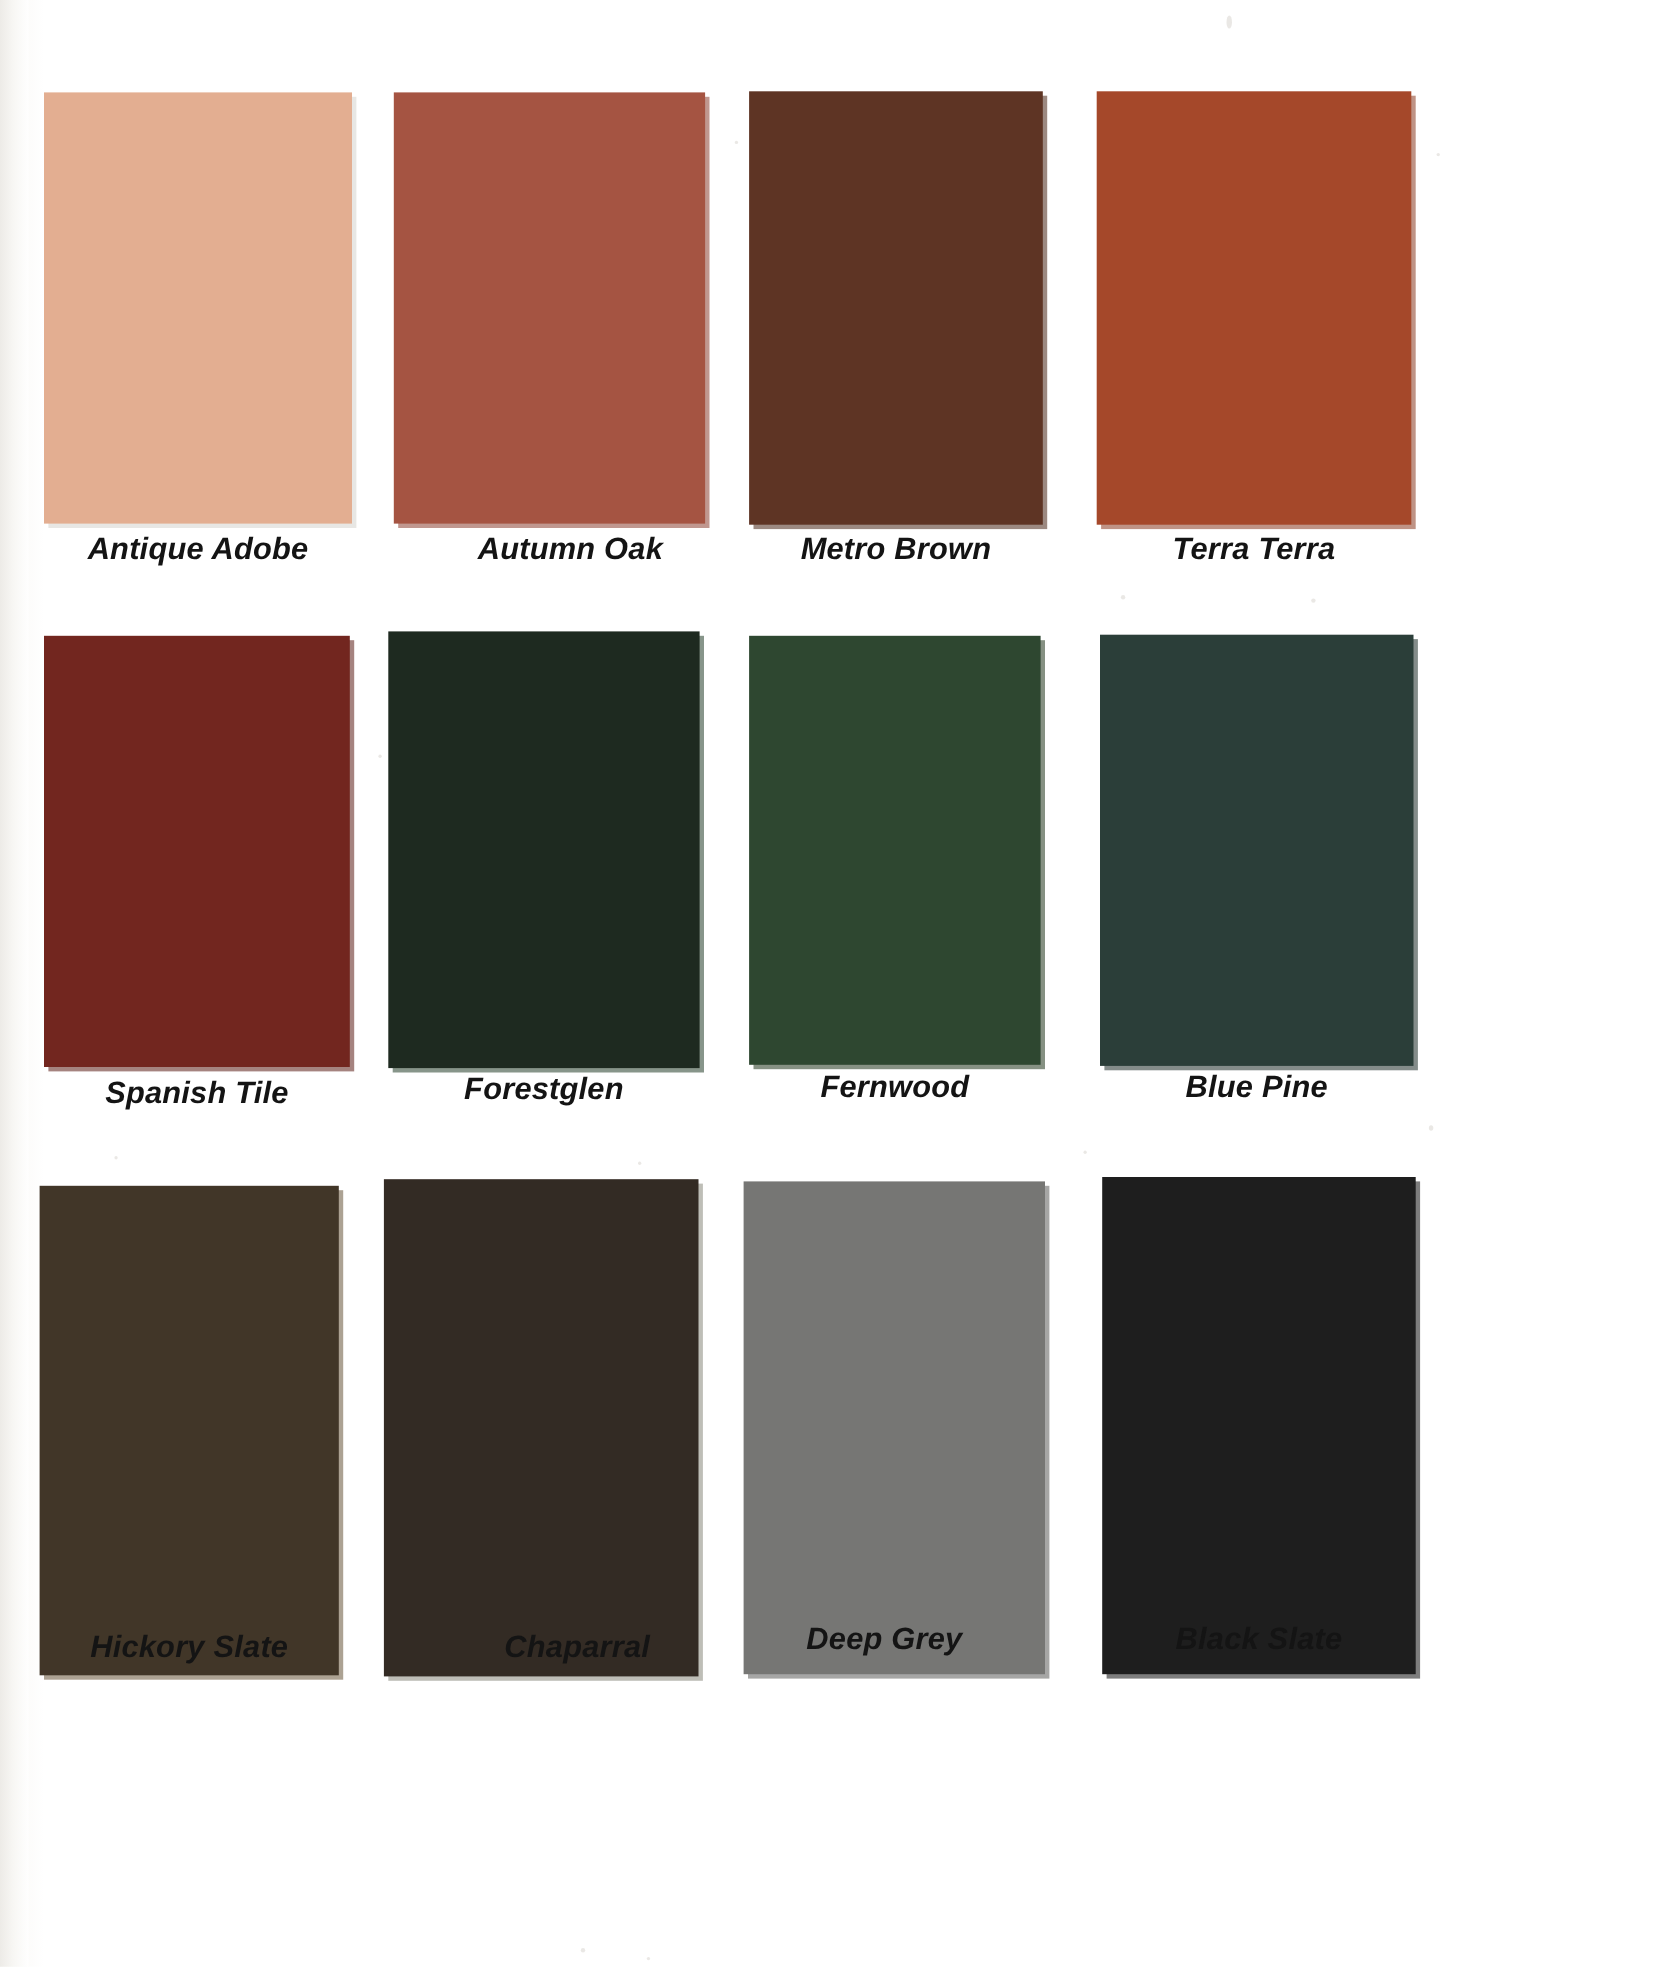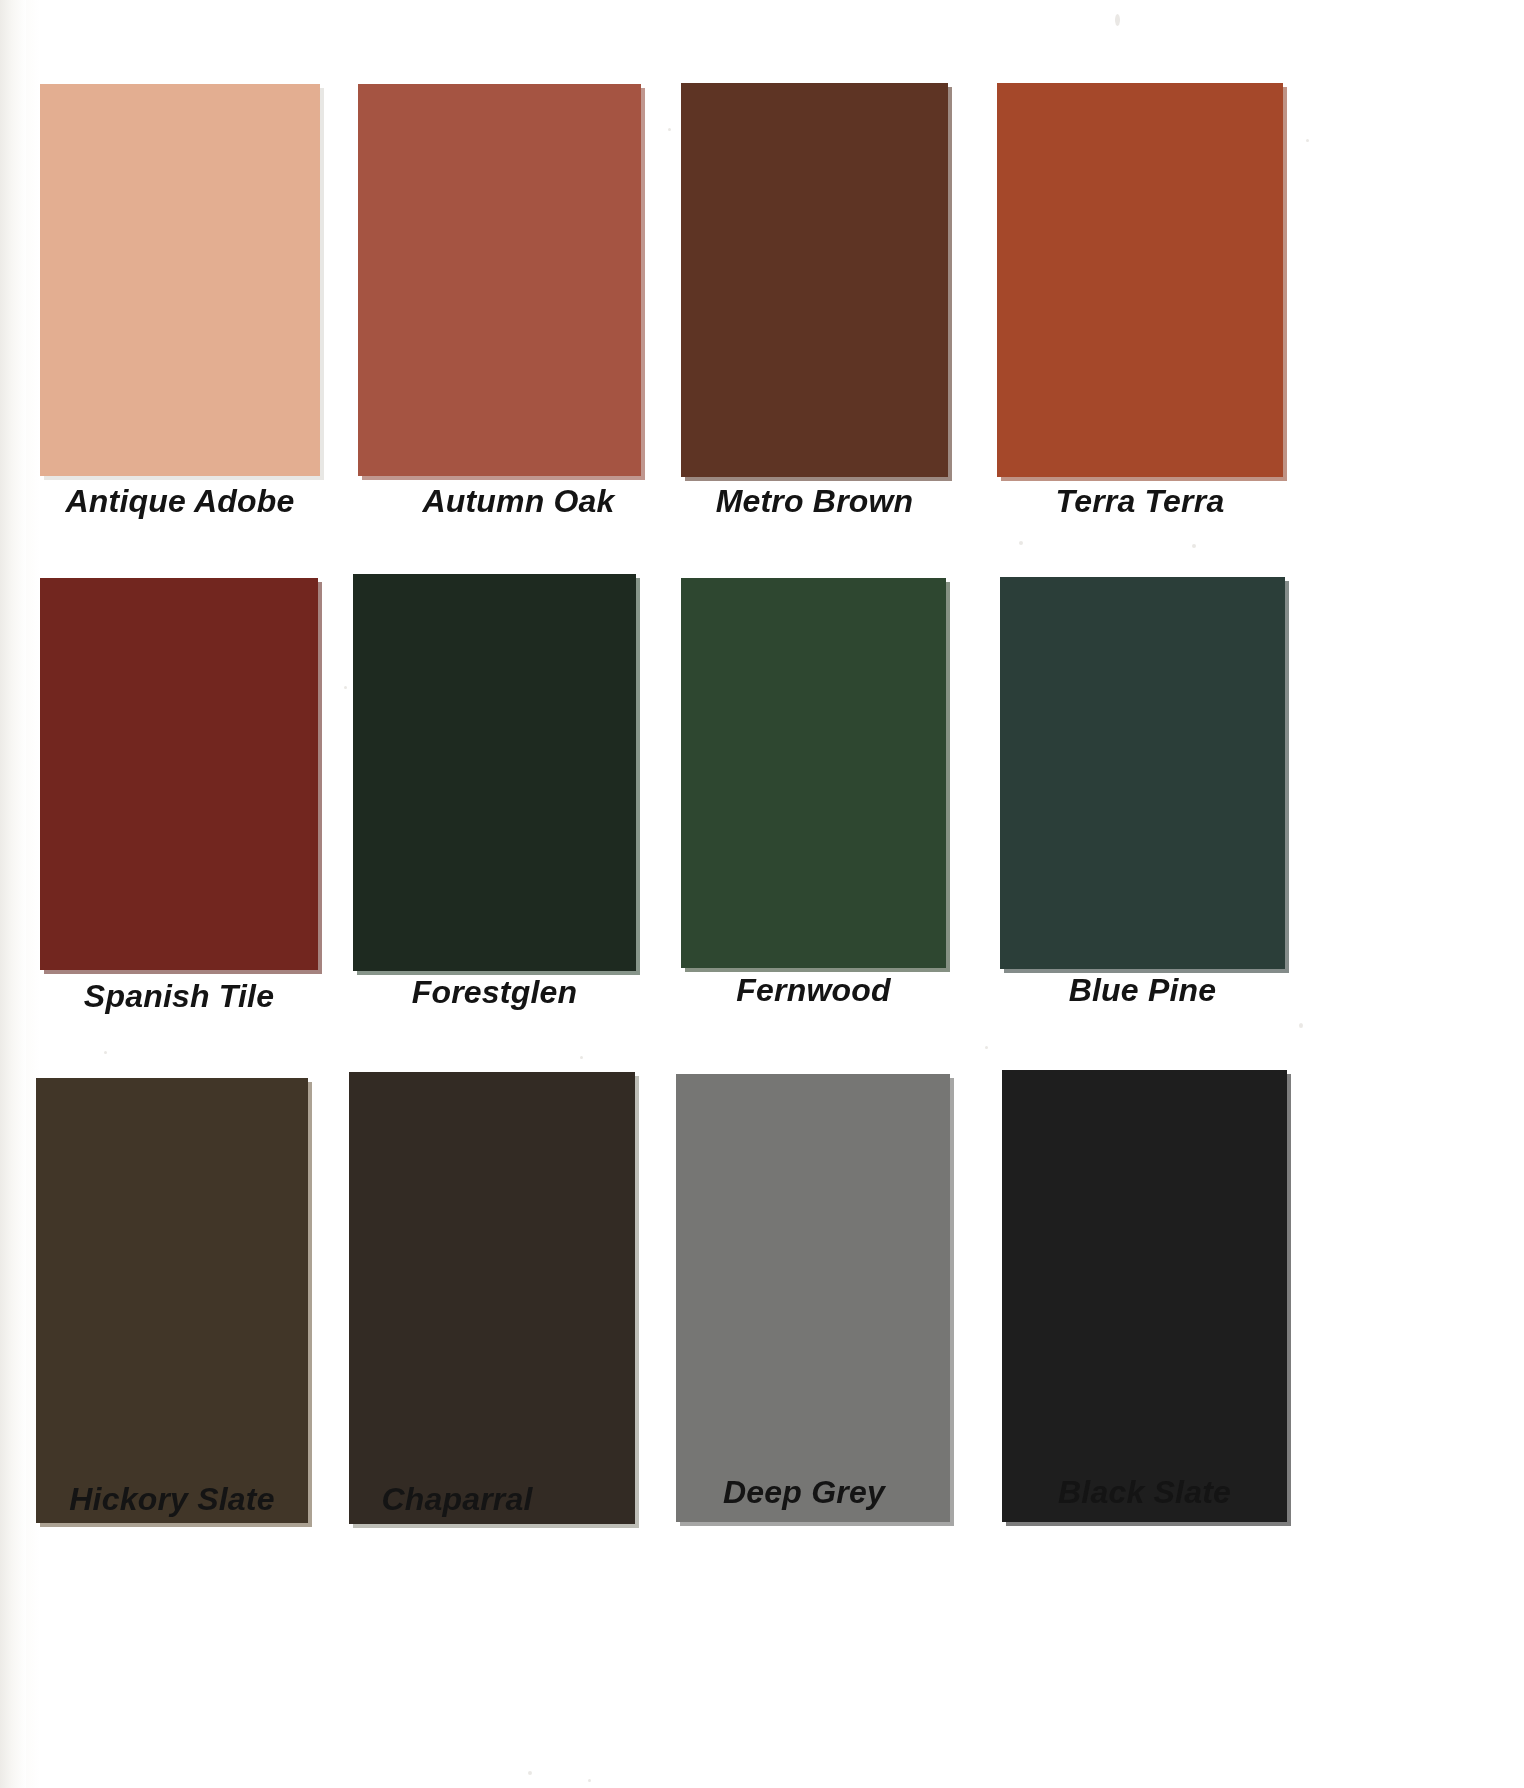--- a/index.html
+++ b/index.html
@@ -69,21 +69,21 @@
     height: 100%;
   }
 
   .label {
     position: absolute;
     width: 100%;
     text-align: center;
     font-family: "Liberation Sans", sans-serif;
     font-style: italic;
     font-weight: 700;
-    font-size: 32px;
+    font-size: 28px;
     letter-spacing: .2px;
     color: #141414;
     white-space: nowrap;
   }
 </style>
 </head>
 <body style="background: rgb(255, 255, 255);">
 
 <div class="paper"></div>
 <div class="paper-edge-left"></div>
@@ -144,21 +144,21 @@
     <div class="label" style="left: 1000px; top: 972px; width: 285px; position: absolute;">Blue Pine</div>
     <div class="cell" style="left: 36px; top: 1078px; width: 272px; height: 445px;">
       <div class="chip-shadow" style="background-color: rgb(106, 87, 59);"></div>
       <div class="chip-body" style="background-color: rgb(65, 54, 40);"></div>
     </div>
     <div class="label" style="left: 36px; top: 1481px; width: 272px; position: absolute;">Hickory Slate</div>
     <div class="cell" style="left: 349px; top: 1072px; width: 286px; height: 452px;">
       <div class="chip-shadow" style="background-color: rgb(138, 138, 126);"></div>
       <div class="chip-body" style="background-color: rgb(51, 43, 36);"></div>
     </div>
-    <div class="label" style="left: 334px; top: 1481px; width: 246px; position: absolute;">Chaparral</div>
+    <div class="label" style="left: 345px; top: 1481px; width: 246px; position: absolute; text-align: right;">Chaparral</div>
     <div class="cell" style="left: 676px; top: 1074px; width: 274px; height: 448px;">
       <div class="chip-shadow" style="background-color: rgb(94, 94, 92);"></div>
       <div class="chip-body" style="background-color: rgb(118, 118, 116);"></div>
     </div>
     <div class="label" style="left: 676px; top: 1474px; width: 256px; position: absolute;">Deep Grey</div>
     <div class="cell" style="left: 1002px; top: 1070px; width: 285px; height: 452px;">
       <div class="chip-shadow" style="background-color: rgb(20, 20, 20);"></div>
       <div class="chip-body" style="background-color: rgb(30, 30, 30);"></div>
     </div>
     <div class="label" style="left: 1002px; top: 1474px; width: 285px; position: absolute;">Black Slate</div>

